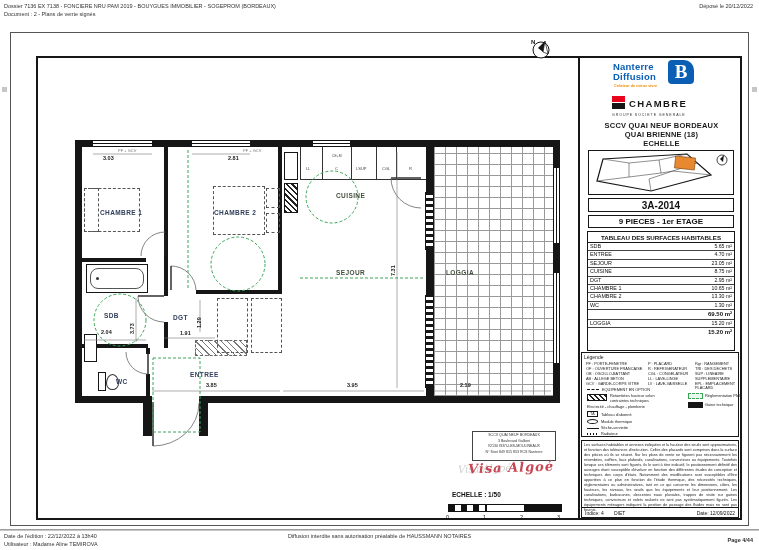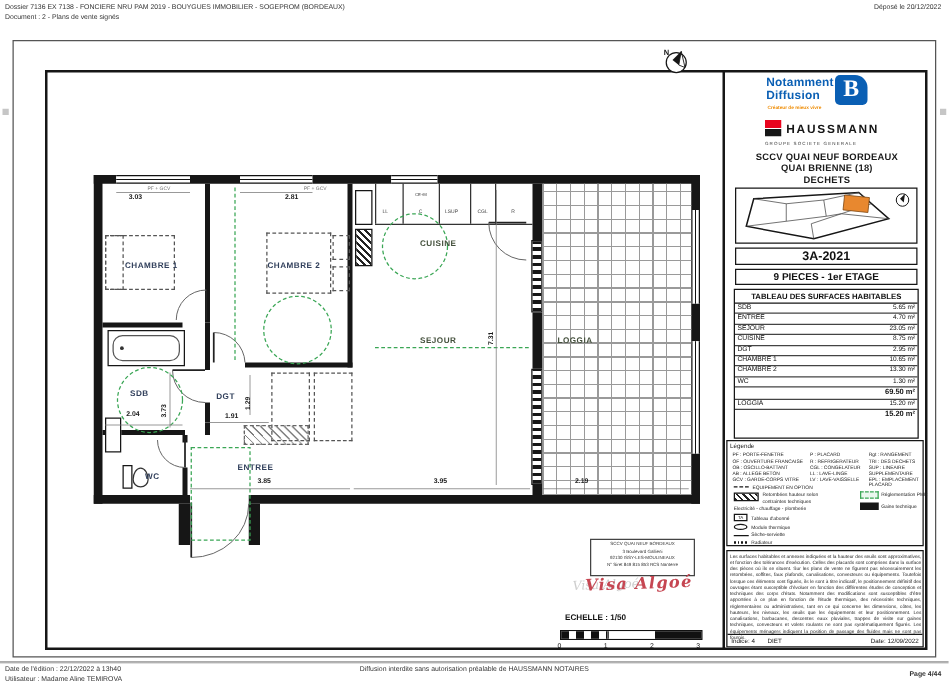--- a/index.html
+++ b/index.html
@@ -222,50 +222,50 @@
 <div class="dim" style="left:206px;top:382px;">3.85</div>
 <div class="dim" style="left:347px;top:382px;">3.95</div>
 <div class="dim" style="left:460px;top:382px;">2.19</div>
 <div class="dim" style="left:180px;top:330px;">1.91</div>
 <div class="dim dimv" style="left:196px;top:328px;">1.29</div>
 <div class="dim" style="left:101px;top:329px;">2.04</div>
 <div class="dim dimv" style="left:129px;top:334px;">3.73</div>
 
 <div>
   <div class="by-txt" style="left:613px;top:62px;">
-    <div>Notamment</div>
+    <div>Nanterre</div>
     <div>Diffusion</div>
   </div>
   <div class="by-b" style="left:668px;top:60px;">B</div>
   <div class="by-tag" style="left:614px;top:84px;">Créateur de mieux vivre</div>
 
   <div class="sg-sq" style="left:612px;top:96px;"></div>
-  <div class="sg-txt" style="left:629px;top:98px;">HAUSSMANN</div>
+  <div class="sg-txt" style="left:629px;top:98px;">CHAMBRE</div>
   <div class="sg-sub" style="left:612px;top:113px;">GROUPE SOCIETE GENERALE</div>
 
   <div class="proj" style="left:580px;top:121px;">SCCV QUAI NEUF BORDEAUX</div>
   <div class="proj" style="left:580px;top:130px;">QUAI BRIENNE (18)</div>
-  <div class="proj" style="left:580px;top:139px;">DECHETS</div>
+  <div class="proj" style="left:580px;top:139px;">ECHELLE</div>
 
   <div class="box" style="left:588px;top:150px;width:146px;height:45px;">
     <svg width="144" height="43">
       <polygon points="14,8 98,3 122,24 62,40 8,30" fill="#fff" stroke="#161616" stroke-width="1.2"></polygon>
       <polyline points="14,8 40,12 40,26 8,30" fill="none" stroke="#444" stroke-width="0.6"></polyline>
       <polyline points="40,12 70,9 72,22 40,26" fill="none" stroke="#444" stroke-width="0.6"></polyline>
       <polyline points="70,9 98,3 108,12 84,20 72,22" fill="none" stroke="#444" stroke-width="0.6"></polyline>
       <polyline points="62,40 60,28 84,20 122,24" fill="none" stroke="#444" stroke-width="0.6"></polyline>
       <rect x="86" y="6" width="20" height="12" fill="#e8882f" stroke="#7a4410" stroke-width="0.6" transform="rotate(6 96 12)"></rect>
       <g>
         <circle cx="133" cy="9" r="5" fill="#fff" stroke="#161616" stroke-width="0.8"></circle>
         <polygon points="135,4 134,11 131,8" fill="#161616"></polygon>
       </g>
     </svg>
   </div>
 
-  <div class="bar" style="top:198px;height:14px;font-size:10px;line-height:13px;">3A-2021</div>
+  <div class="bar" style="top:198px;height:14px;font-size:10px;line-height:13px;">3A-2014</div>
   <div class="bar" style="top:215px;height:13px;font-size:8px;line-height:12px;">9 PIECES  -  1er ETAGE</div>
 
   <div class="pt">
     <div class="pt-head">TABLEAU DES SURFACES HABITABLES</div>
     <div class="pt-row">
         <span>SDB</span>
         <span class="v">5.65 m²</span>
       </div>
     <div class="pt-row">
         <span>ENTREE</span>

